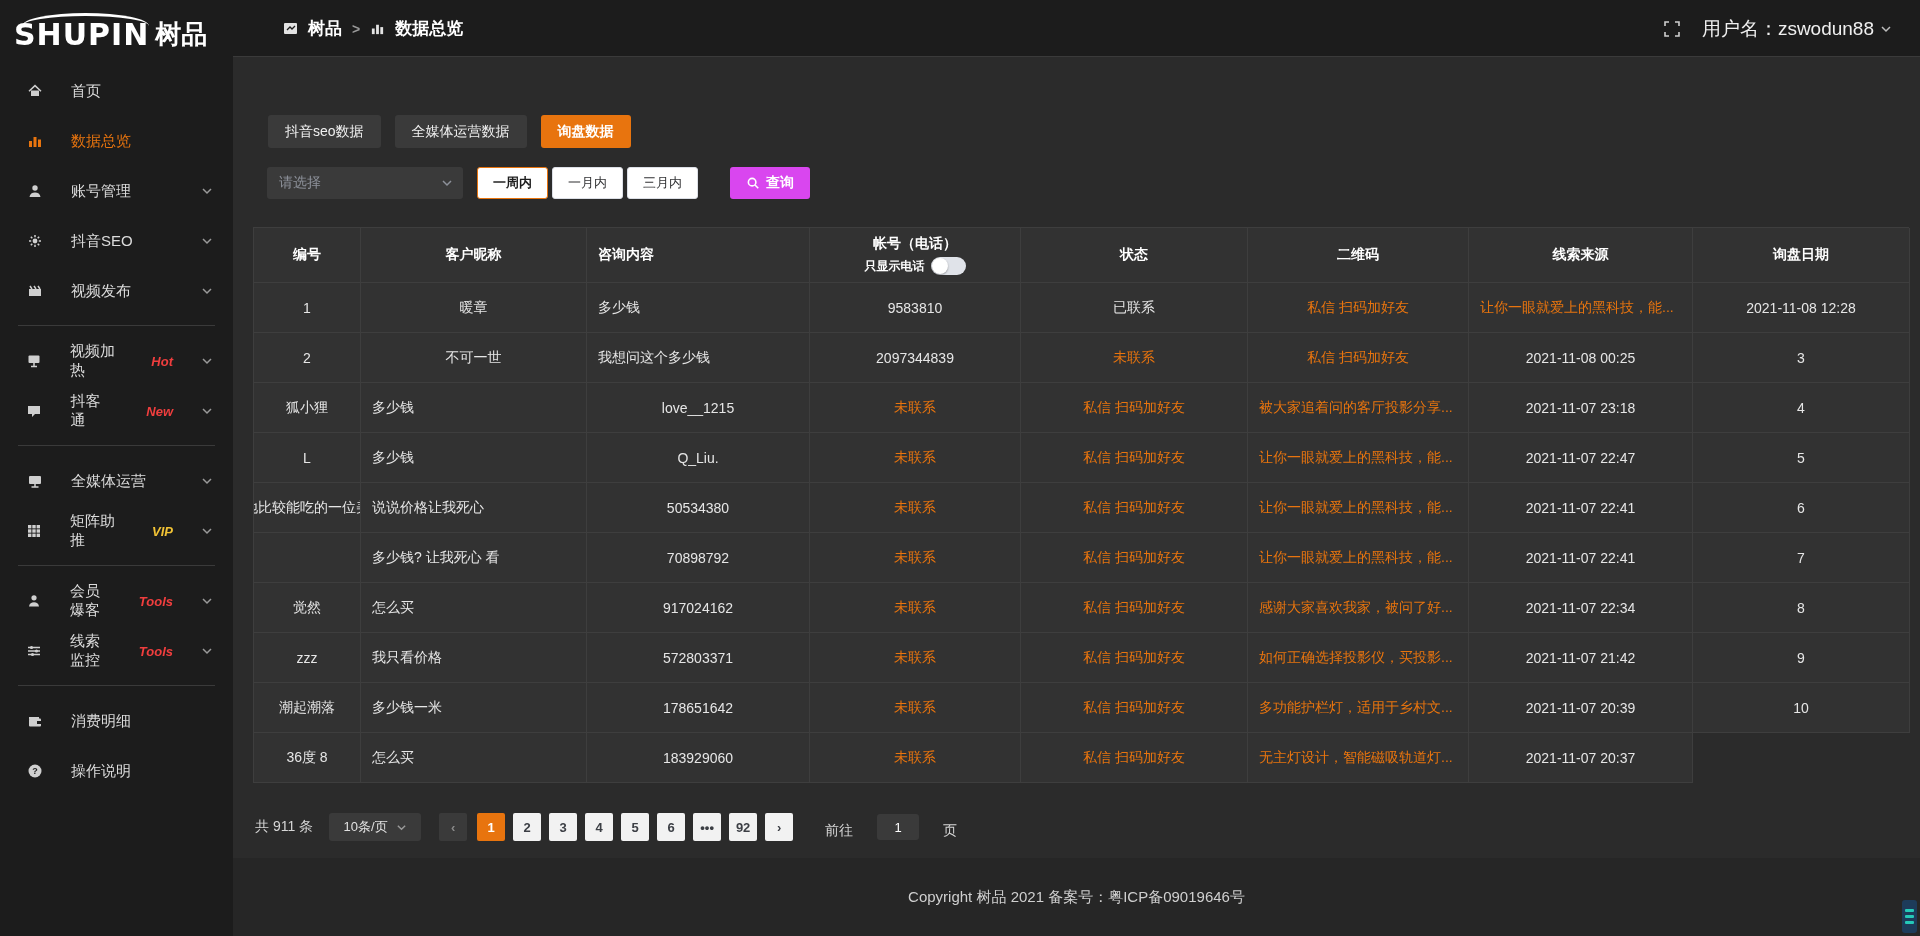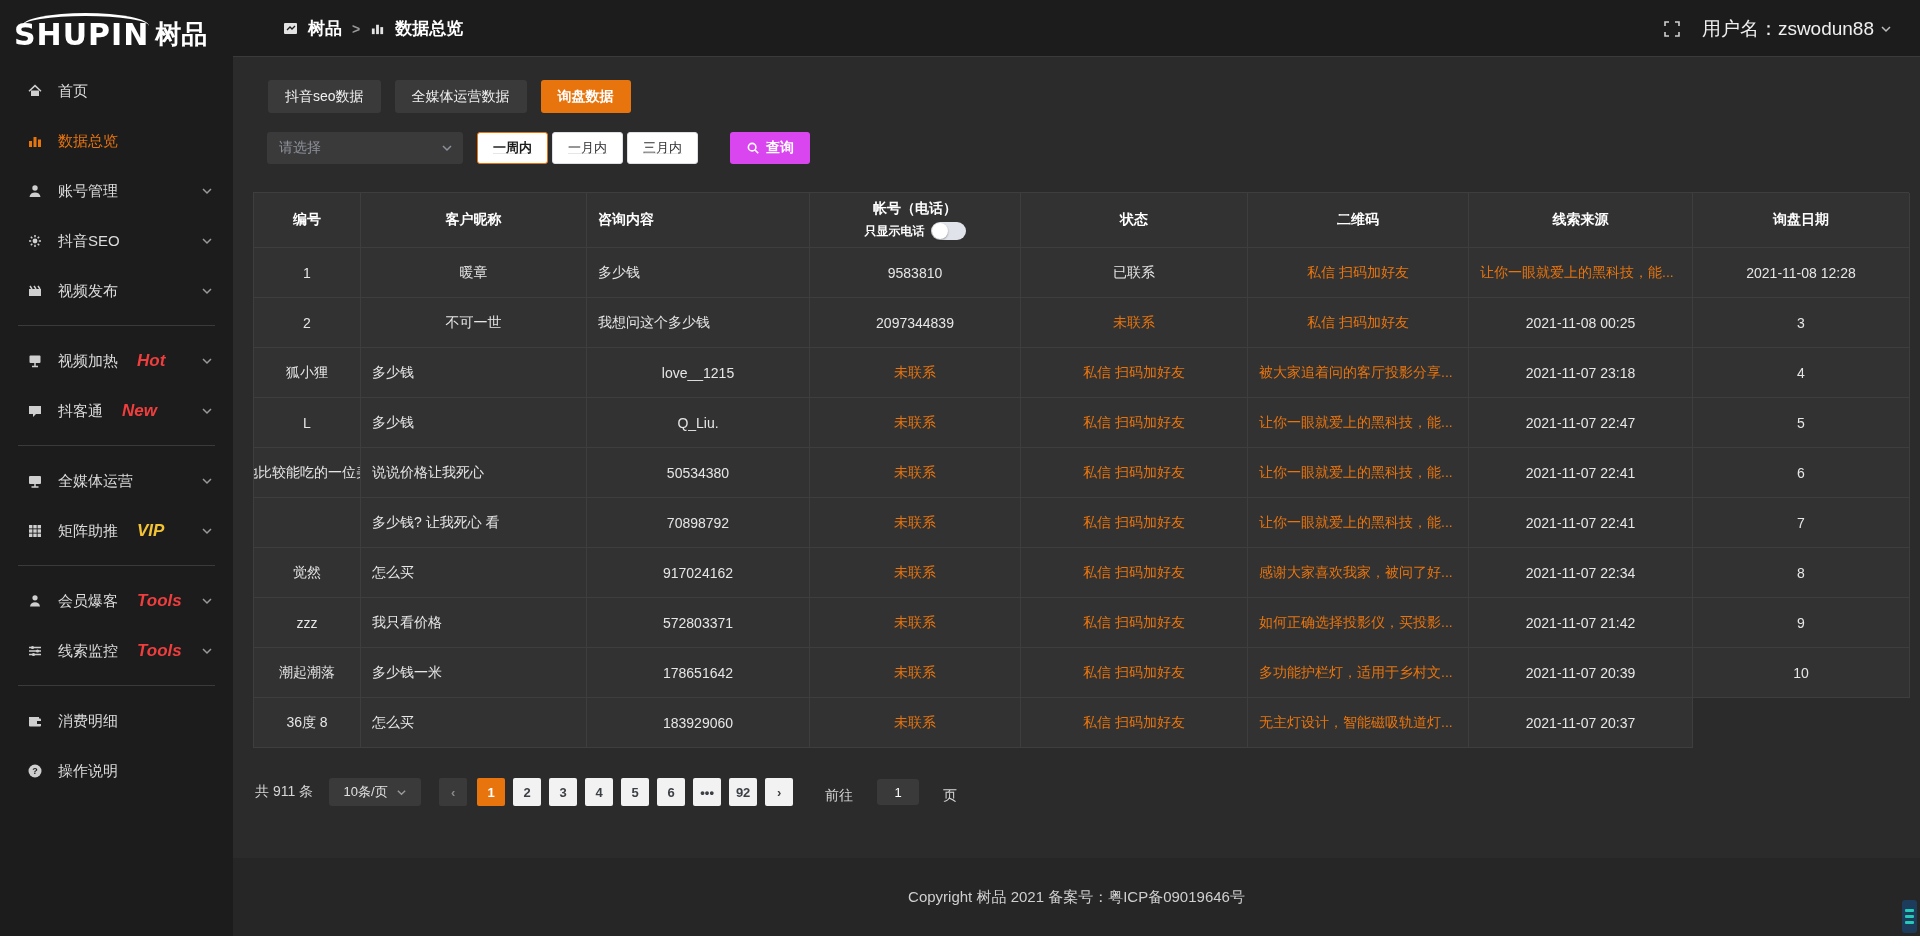--- a/index.html
+++ b/index.html
@@ -16,33 +16,33 @@
   .username { color:#efefef; font-size:19px; display:flex; align-items:center; gap:6px; cursor:pointer; }
   .chev { display:inline-flex; color:#bdbdbd; }
 
   
   .sidebar { position:absolute; left:0; top:6px; width:233px; height:936px; background:#1c1c1c; z-index:4; }
   .logo { height:57px; display:flex; align-items:center; padding-left:14px; gap:6px; }
   .logo-en { color:#fff; font-weight:900; font-size:30px; letter-spacing:1px; line-height:1; position:relative; font-family:"DejaVu Sans",sans-serif; }
   .logo-en::before { content:''; position:absolute; left:8px; right:0; top:-7px; height:10px; border-top:3px solid #fff; border-radius:50%/100% 100% 0 0; }
   .logo-cn { color:#fff; font-weight:bold; font-size:26px; }
   .menu { padding-top:3px; }
-  .side-item { height:50px; display:flex; align-items:center; padding:0 20px 0 26px; gap:15px; font-size:15px; color:#dcdcdc; cursor:pointer; }
+  .side-item { height:50px; display:flex; align-items:center; padding:0 20px 0 26px; gap:28px; font-size:15px; color:#dcdcdc; cursor:pointer; }
   .side-item .s-icon { display:inline-flex; width:17px; justify-content:center; color:#cfcfcf; }
   .side-item.active { color:#e8740e; }
   .side-item.active .s-icon { color:#e8740e; }
-  .s-badge { font-style:italic; font-weight:bold; font-size:17px; margin-left:4px; }
+  .s-badge { font-style:italic; font-weight:bold; font-size:13px; margin-left:4px; }
   .s-chev { margin-left:auto; color:#9a9a9a; display:inline-flex; }
   .side-divider { height:1px; background:#3a3a3a; margin:9px 18px 10px 18px; }
 
   
   .main { position:absolute; left:233px; top:58px; right:0; bottom:0; background:#2b2b2b; }
 
   .tabs-row { display:flex; gap:14px; margin:22px 0 0 35px; }
-  .tab-btn { height:33px; padding:0 17px; border:none; border-radius:3px; background:#3a3a3a; color:#f0f0f0; font-size:14px; cursor:pointer; font-family:inherit; }
+  .tab-btn { height:33px; padding:0 17px; border:none; border-radius:3px; background:#3a3a3a; color:#f0f0f0; font-size:14px; cursor:pointer; font-family:inherit;margin-top:35px; }
   .tab-btn.active { background:#e8740e; color:#fff; font-weight:bold; }
 
   .filter-row { display:flex; gap:10px; margin:19px 0 0 34px; align-items:center; }
   .select { width:196px; height:32px; background:#3a3a3a; border-radius:3px; display:flex; align-items:center; padding:0 10px 0 12px; color:#8d919a; font-size:14px; cursor:pointer; }
   .select .chev { margin-left:auto; }
   .range-btn { height:32px; padding:0 15px; background:#fff; border:1px solid #dcdfe6; border-radius:3px; color:#303133; font-size:13px; cursor:pointer; font-family:inherit; margin-left:4px; }
   .range-btn.selected { border-color:#e8740e; color:#1d1d1d; font-weight:bold; }
   .search-btn { height:32px; padding:0 16px; margin-left:22px; background:#d946ef; border:none; border-radius:3px; color:#fff; font-size:14px; font-weight:bold; display:flex; align-items:center; gap:6px; cursor:pointer; font-family:inherit; }
 
   
@@ -323,21 +323,21 @@
 
   <div class="filter-row">
     <div class="select">
       <span>请选择</span>
       <span class="chev">
         <svg width="12" height="12" viewBox="0 0 12 12">
             <polyline points="2,4 6,8 10,4" stroke="#8d919a" stroke-width="1.5" fill="none"></polyline>
           </svg>
       </span>
     </div>
-    <span style="display:flex;text-decoration:underline;">
+    <span style="display:flex;">
         <button class="range-btn selected">一周内</button>
         <button class="range-btn">一月内</button>
         <button class="range-btn">三月内</button>
       </span>
     <button class="search-btn">
       <span>
         <svg width="14" height="14" viewBox="0 0 16 16" stroke="#fff" stroke-width="1.8" fill="none">
             <circle cx="7" cy="7" r="4.3"></circle>
             <path d="M10.3 10.3L14 14"></path>
           </svg>

